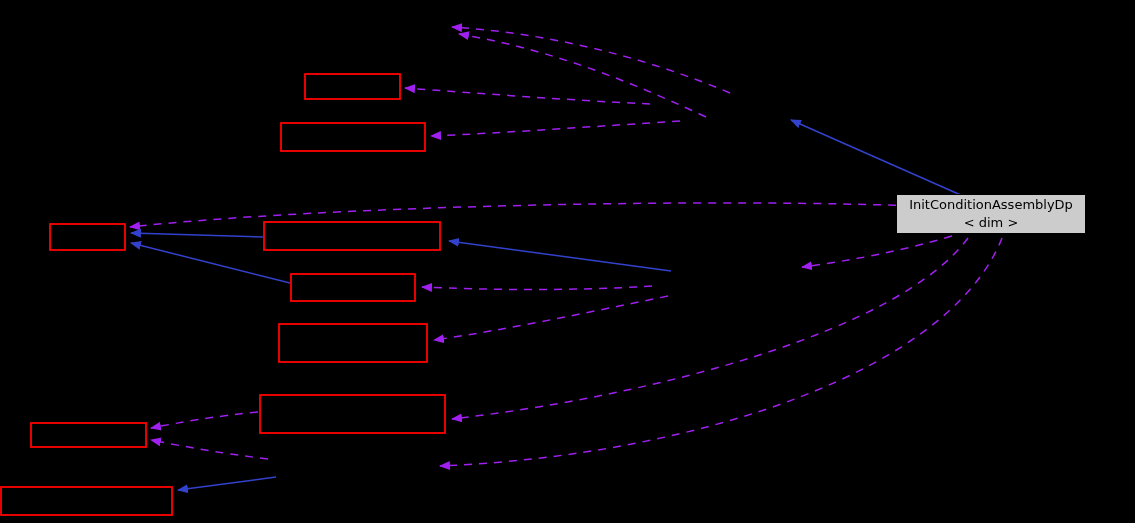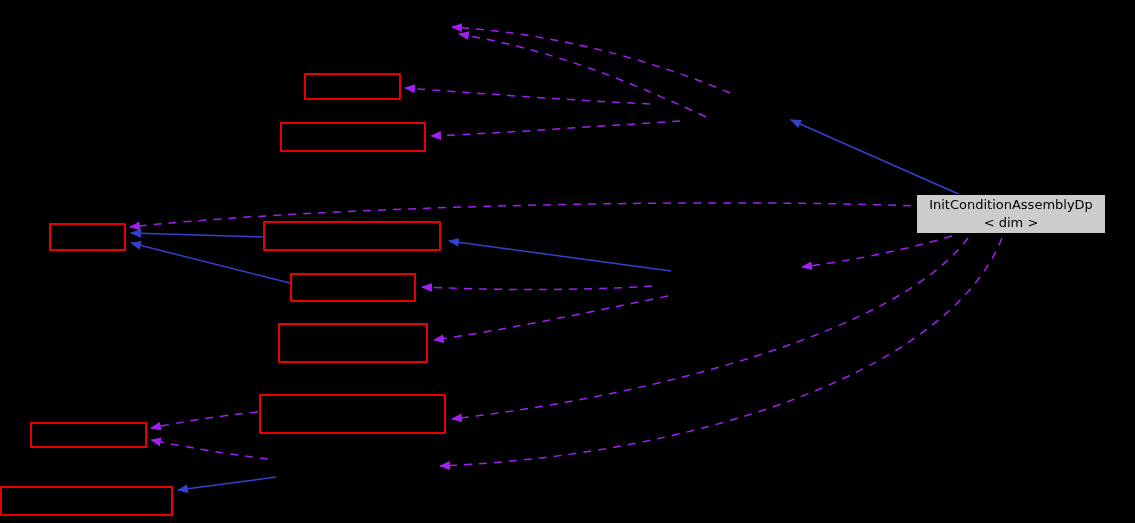--- a/index.html
+++ b/index.html
@@ -93,17 +93,17 @@
         <rect x="50" y="224" width="75" height="26" class="class-box"></rect>
         <rect x="264" y="222" width="176" height="28" class="class-box"></rect>
         <rect x="291" y="274" width="124" height="27" class="class-box"></rect>
         <rect x="279" y="324" width="148" height="38" class="class-box"></rect>
         <rect x="260" y="395" width="185" height="38" class="class-box"></rect>
         <rect x="31" y="423" width="115" height="24" class="class-box"></rect>
         <rect x="1" y="487" width="171" height="28" class="class-box"></rect>
       </g>
   </svg>
 
-  <div class="main-node" id="main-node" style="left: 916px; top: 194px; width: 190px; height: 40px; background: rgb(204, 204, 204); color: rgb(0, 0, 0); border: 1px solid rgb(0, 0, 0);">
+  <div class="main-node" id="main-node" style="left: 896px; top: 194px; width: 190px; height: 40px; background: rgb(204, 204, 204); color: rgb(0, 0, 0); border: 1px solid rgb(0, 0, 0);">
     <span>InitConditionAssemblyDp</span>
     <span>&lt; dim &gt;</span>
   </div>
 </div>
 
 </body></html>

